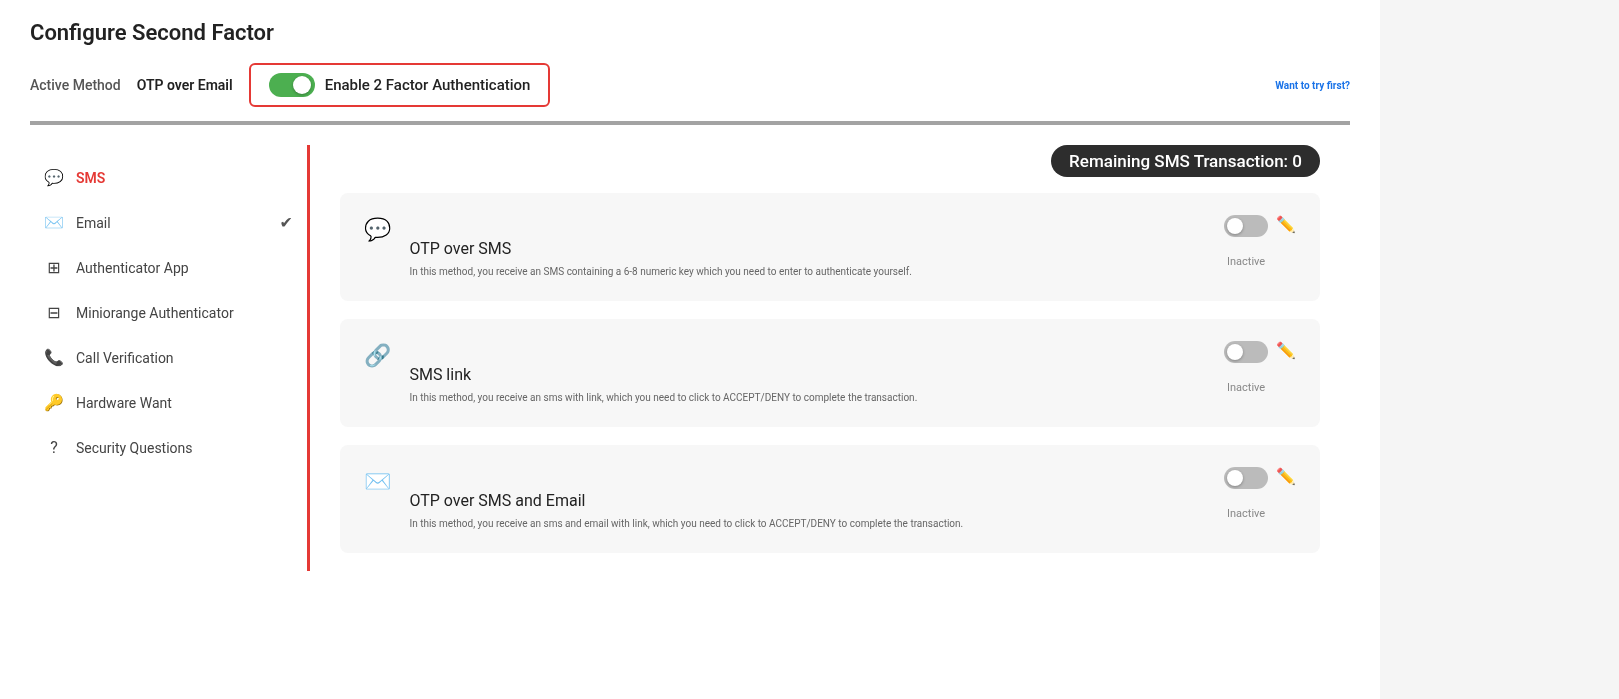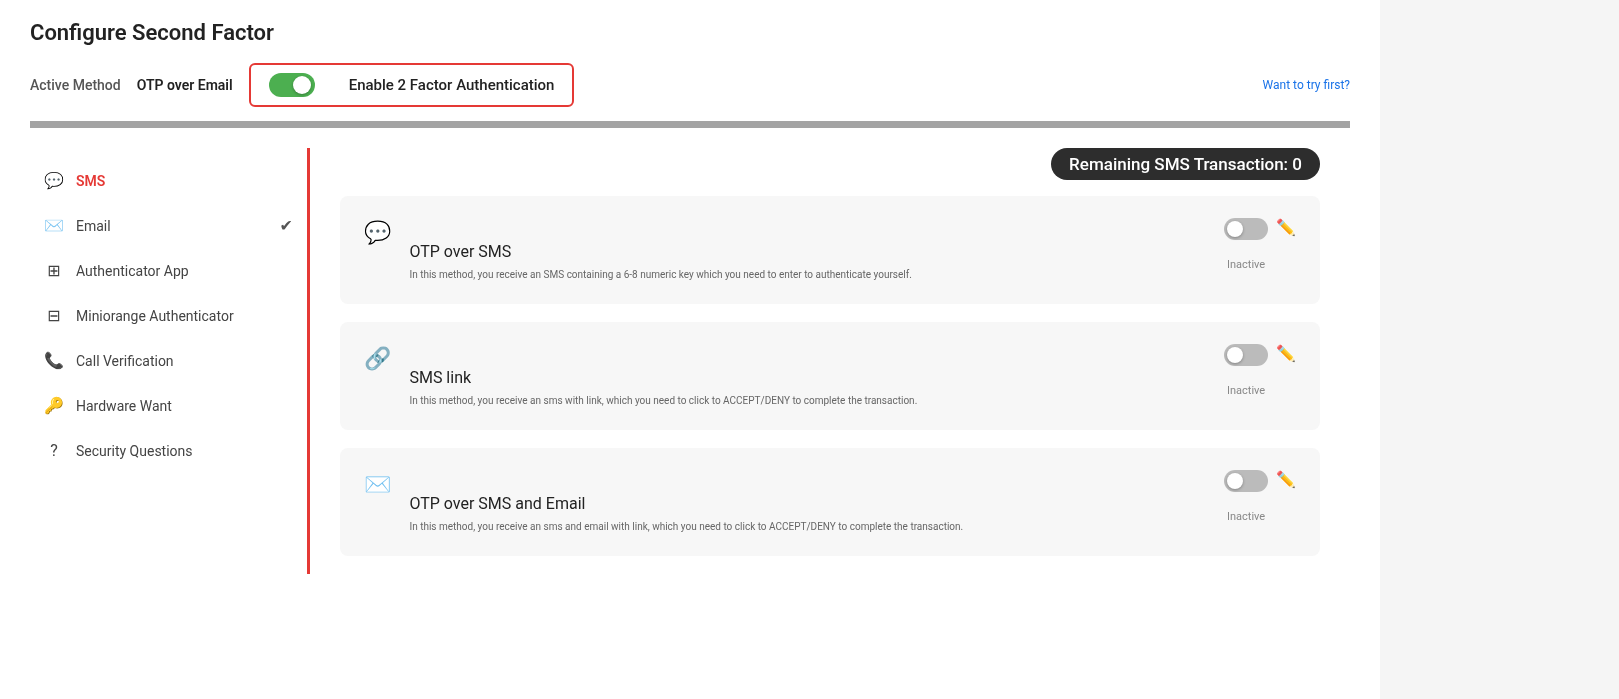--- a/index.html
+++ b/index.html
@@ -19,21 +19,21 @@
       font-size: 22px;
       font-weight: 600;
       color: #222;
       margin-bottom: 18px;
     }
     .header-row {
       display: flex;
       align-items: center;
       justify-content: space-between;
       margin-bottom: 20px;
-      border-bottom: 7px solid #a3a3a3;
+      border-bottom: 4px solid #a3a3a3;
       padding-bottom: 14px;
     }
     .header-left {
       display: flex;
       align-items: center;
       gap: 16px;
     }
     .active-method-label {
       font-size: 14px;
       color: #555;
@@ -73,28 +73,27 @@
       width: 18px;
       height: 18px;
       background: #fff;
       border-radius: 50%;
       box-shadow: 0 1px 3px rgba(0,0,0,0.3);
     }
     .enable-label {
       font-size: 15px;
       color: #222;
       font-weight: 500;
-      margin-left: 24px;
     }
     .want-to-try {
-      font-size: 12px;
+      font-size: 10px;
       color: #1a73e8;
       cursor: pointer;
       text-decoration: none;
-      font-weight: 400;
+      font-weight: 700;
     }
     .main-content {
       display: flex;
       gap: 0;
     }
     
     .sidebar {
       width: 280px;
       min-width: 240px;
       padding-right: 0;

